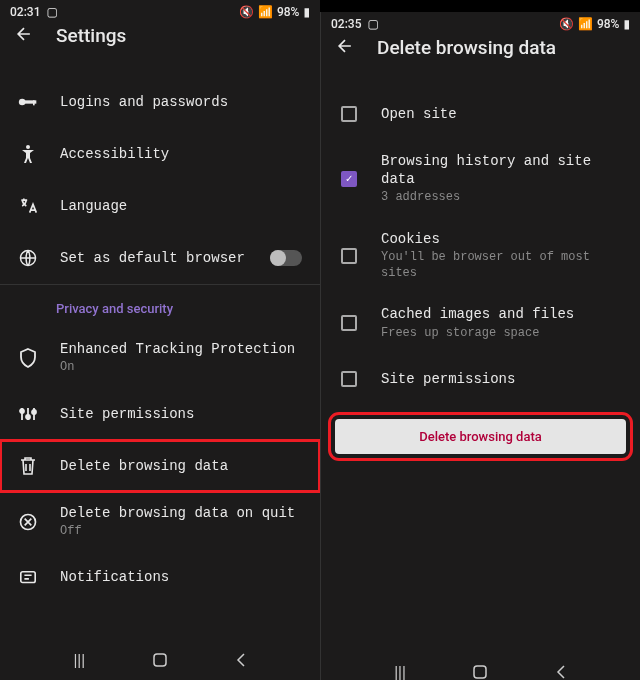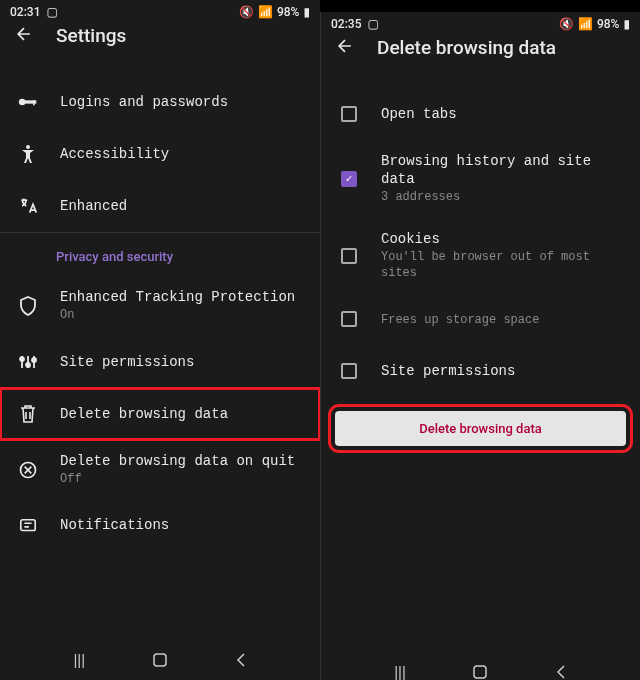--- a/index.html
+++ b/index.html
@@ -79,22 +79,34 @@
           <span class="item-label">Accessibility</span>
         </div>
     </div>
     <div class="item">
       <span class="icon-slot">
           <svg width="20" height="20" viewBox="0 0 24 24" fill="none" stroke="#e8e8e8" stroke-width="2">
             <path d="M4 5h7M7 3v2M5 5s1 5 5 7M10 5s-1 5-5 7M14 20l4-10 4 10M15 17h6"></path>
           </svg>
         </span>
       <div class="item-texts">
-          <span class="item-label">Enhanced</span>
-        </div>
+          <span class="item-label">Language</span>
+        </div>
+    </div>
+    <div class="item">
+      <span class="icon-slot">
+          <svg width="20" height="20" viewBox="0 0 24 24" fill="none" stroke="#e8e8e8" stroke-width="1.8">
+            <circle cx="12" cy="12" r="9"></circle>
+            <path d="M3 12h18M12 3c3 3 3 15 0 18M12 3c-3 3-3 15 0 18"></path>
+          </svg>
+        </span>
+      <div class="item-texts">
+          <span class="item-label">Set as default browser</span>
+        </div>
+      <span class="toggle"></span>
     </div>
     <div class="divider"></div>
     <div class="section">Privacy and security</div>
     <div class="item">
       <span class="icon-slot">
           <svg width="18" height="20" viewBox="0 0 18 20" fill="none" stroke="#e8e8e8" stroke-width="1.8">
             <path d="M9 1l7 3v5c0 5-3 8-7 10-4-2-7-5-7-10V4z"></path>
           </svg>
         </span>
       <div class="item-texts">
@@ -185,21 +197,21 @@
         </svg>
       </span>
     <span class="header-title">Delete browsing data</span>
   </div>
   <div class="items">
     <div class="item">
       <span class="icon-slot">
           <span class="checkbox"></span>
         </span>
       <div class="item-texts">
-          <span class="item-label">Open tabs</span>
+          <span class="item-label">Open site</span>
         </div>
     </div>
     <div class="item">
       <span class="icon-slot">
           <span class="checkbox checked"></span>
         </span>
       <div class="item-texts">
           <span class="item-label">Browsing history and site data</span>
           <span class="item-sub">3 addresses</span>
         </div>
@@ -211,20 +223,21 @@
       <div class="item-texts">
           <span class="item-label">Cookies</span>
           <span class="item-sub">You'll be browser out of most sites</span>
         </div>
     </div>
     <div class="item">
       <span class="icon-slot">
           <span class="checkbox"></span>
         </span>
       <div class="item-texts">
+          <span class="item-label">Cached images and files</span>
           <span class="item-sub">Frees up storage space</span>
         </div>
     </div>
     <div class="item">
       <span class="icon-slot">
           <span class="checkbox"></span>
         </span>
       <div class="item-texts">
           <span class="item-label">Site permissions</span>
         </div>

